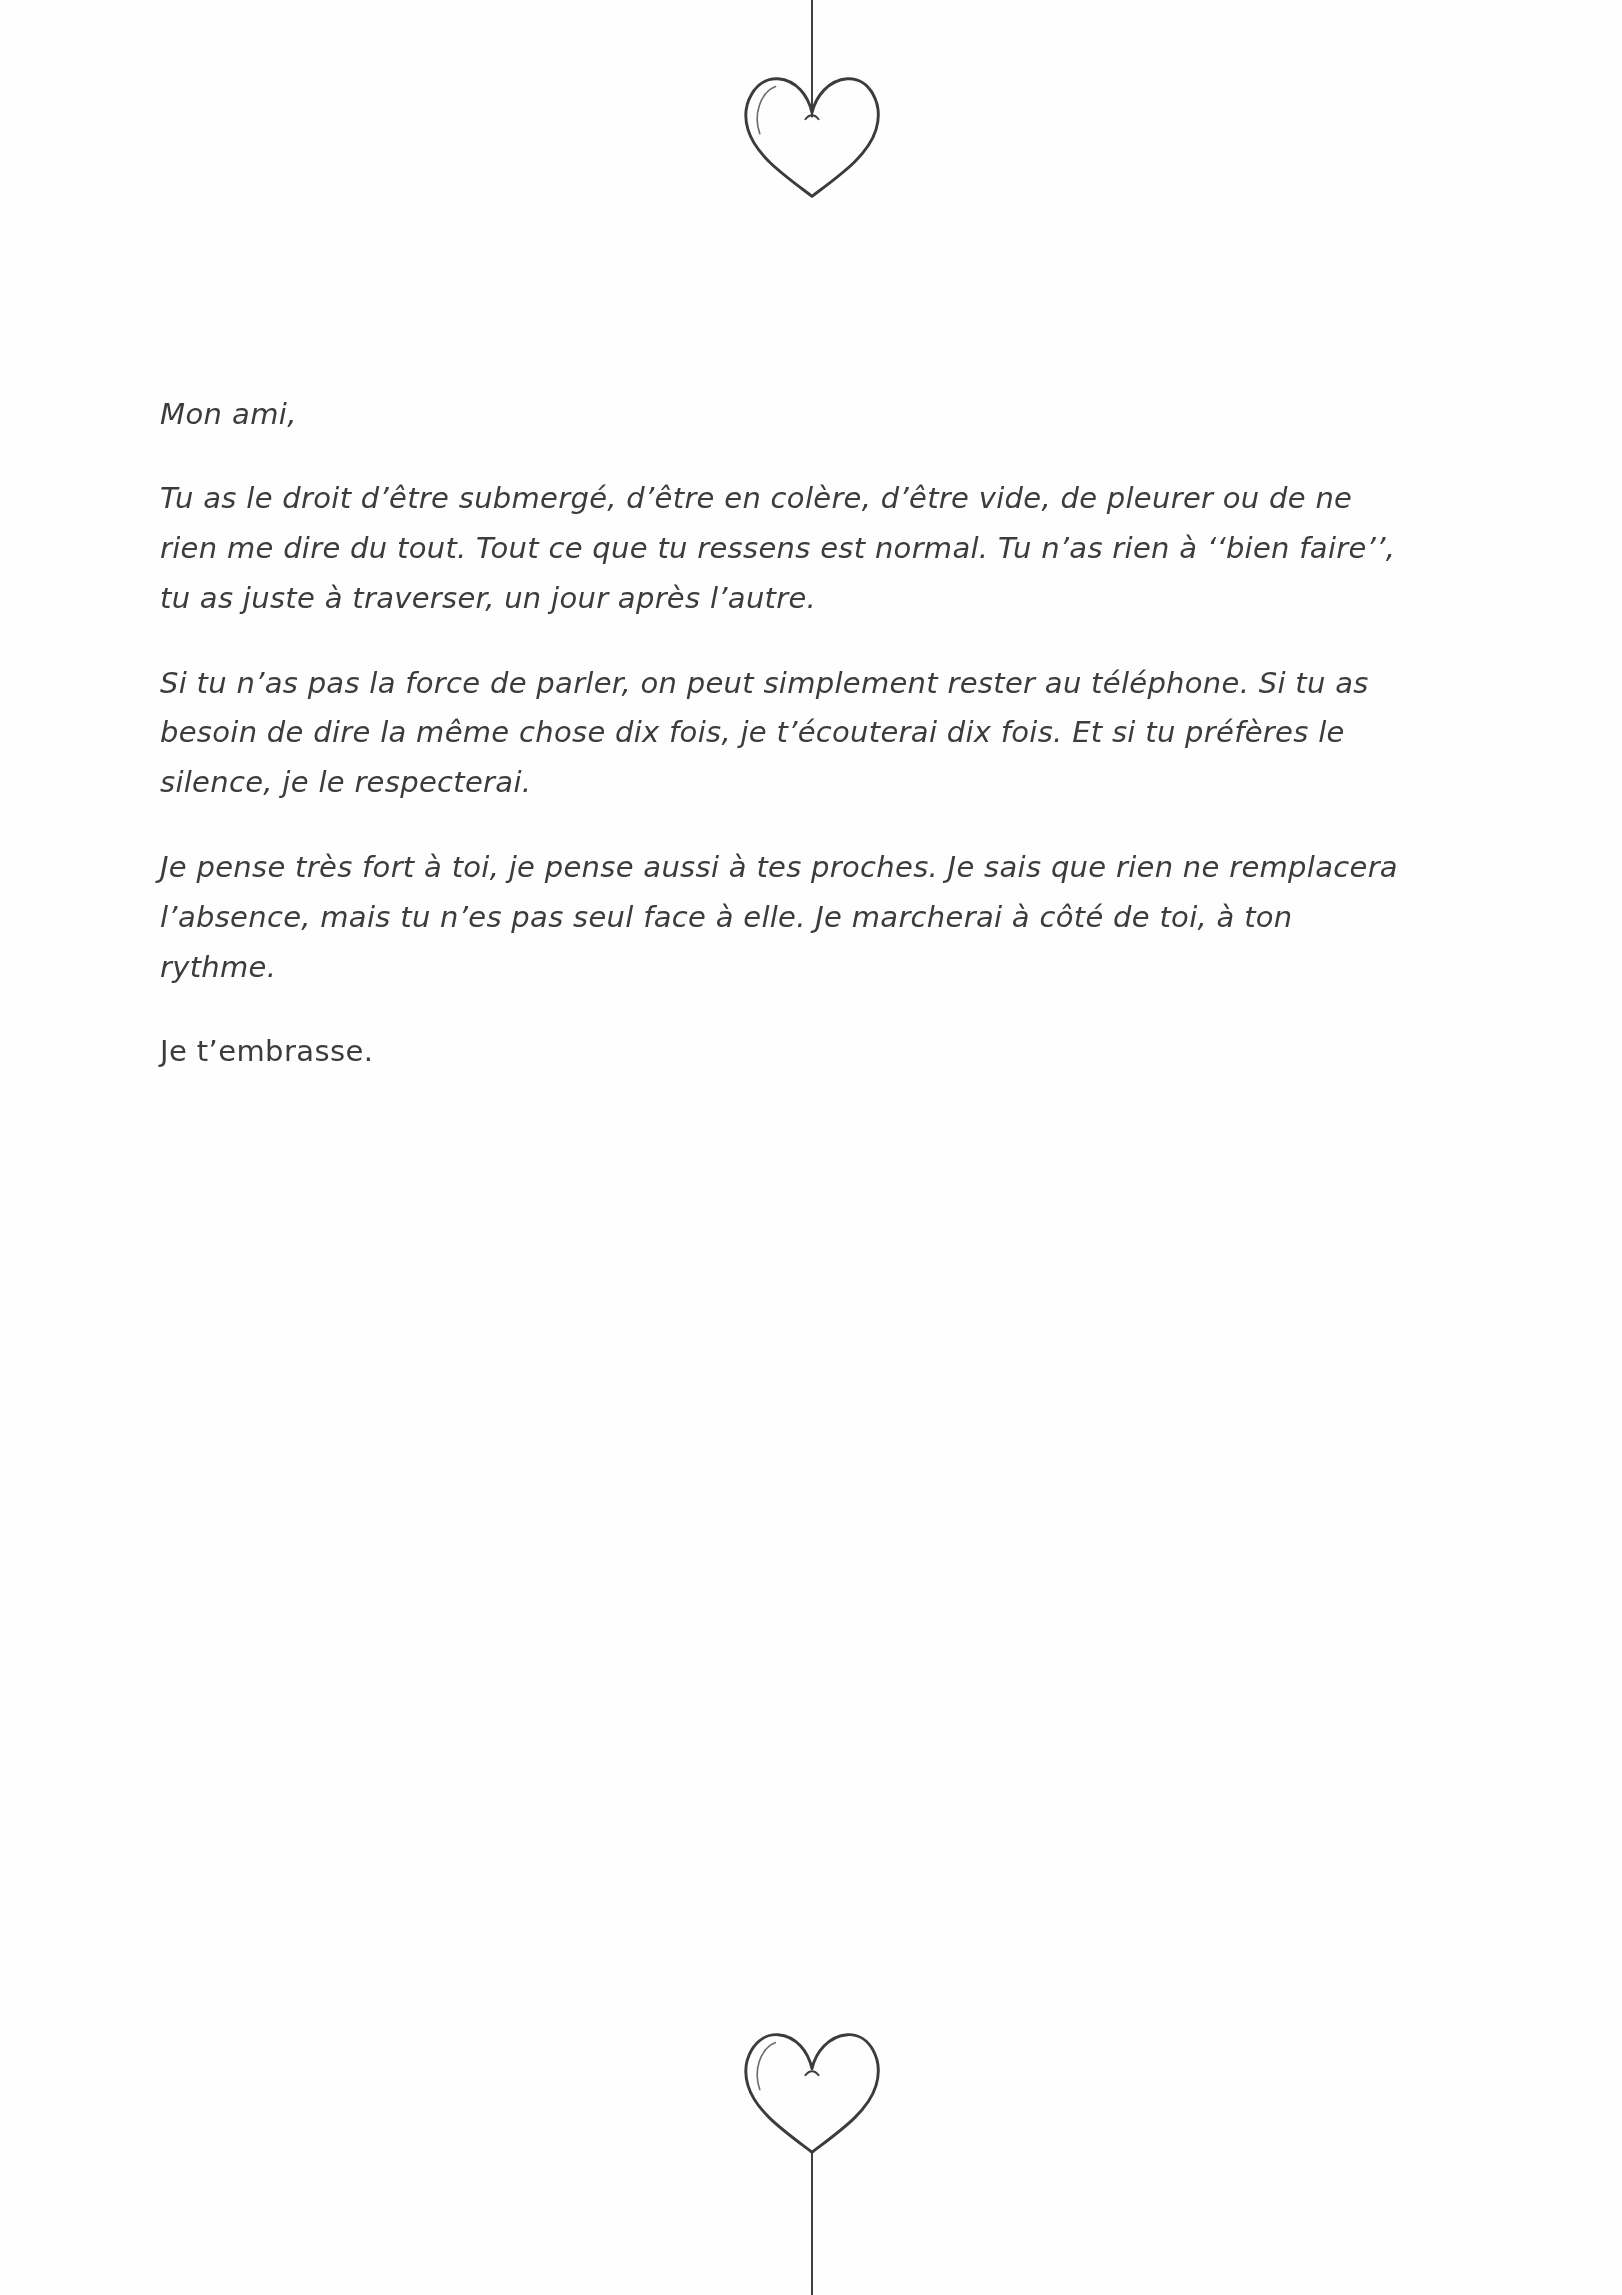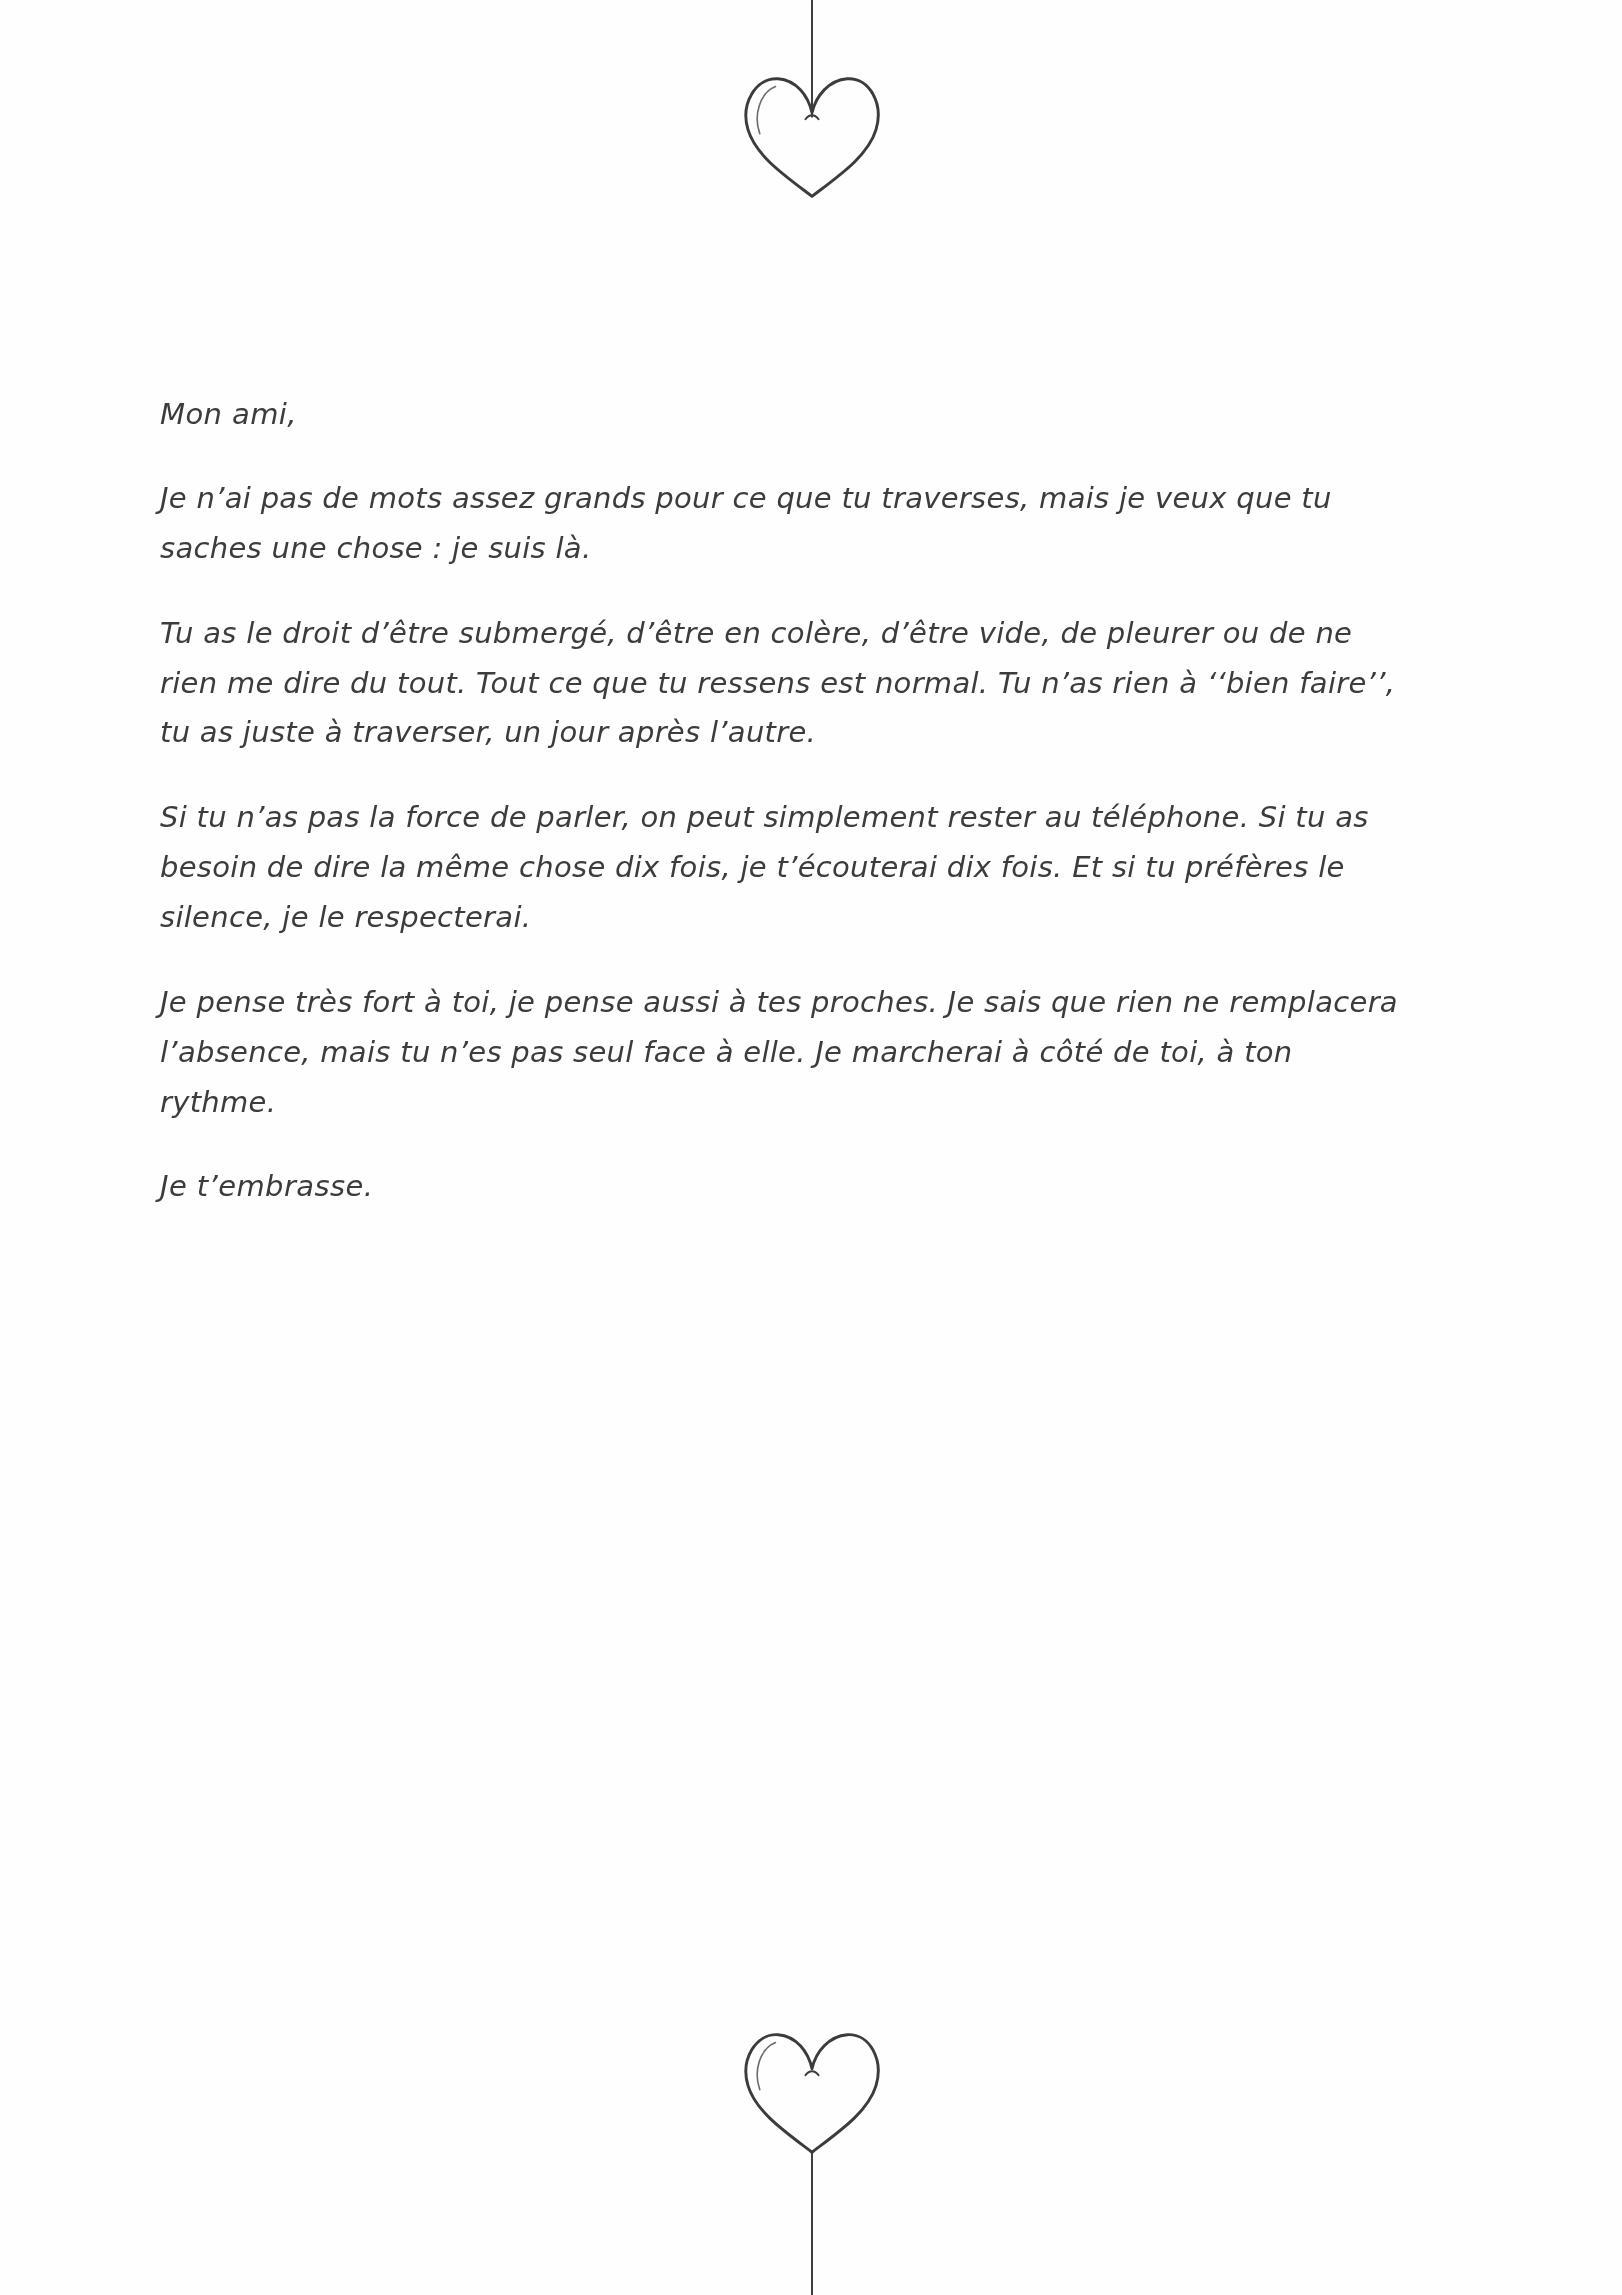--- a/index.html
+++ b/index.html
@@ -69,21 +69,20 @@
     font-size: 29px;
     line-height: 1.72;
     letter-spacing: 0.3px;
     color: #3c3c3c;
     margin: 0 0 35px 0;
     max-width: 1243px;
   }
 
   .closing {
     font-family: "DejaVu Sans", sans-serif;
-    font-style: italic;
     font-size: 29px;
     line-height: 1.6;
     letter-spacing: 0.4px;
     color: #3c3c3c;
     margin: 0;
   }
 </style>
 </head>
 <body>
 
@@ -99,21 +98,20 @@
                C 166 146, 186 122, 214 120
                C 248 118, 270 158, 258 198
                C 246 238, 202 268, 160 300 Z" fill="none" stroke="#3c3c3c" stroke-width="4.5" stroke-linejoin="round" stroke-linecap="round"></path>
       <path d="M150 182 C 156 174, 164 174, 170 182" fill="none" stroke="#3c3c3c" stroke-width="3" stroke-linecap="round"></path>
       <path d="M104 132 C 80 142, 70 176, 80 204" fill="none" stroke="#3c3c3c" stroke-width="2.5" stroke-linecap="round" opacity="0.75"></path>
     </svg>
   </div>
 
   <div class="letter">
     <p class="salutation">Mon ami,</p>
-    <p class="para">Je n’ai pas de mots assez grands pour ce que tu traverses, mais je veux que tu saches une chose : je suis là.</p>
     <p class="para">Tu as le droit d’être submergé, d’être en colère, d’être vide, de pleurer ou de ne rien me dire du tout. Tout ce que tu ressens est normal. Tu n’as rien à ‘‘bien faire’’, tu as juste à traverser, un jour après l’autre.</p>
     <p class="para">Si tu n’as pas la force de parler, on peut simplement rester au téléphone. Si tu as besoin de dire la même chose dix fois, je t’écouterai dix fois. Et si tu préfères le silence, je le respecterai.</p>
     <p class="para">Je pense très fort à toi, je pense aussi à tes proches. Je sais que rien ne remplacera l’absence, mais tu n’es pas seul face à elle. Je marcherai à côté de toi, à ton rythme.</p>
     <p class="closing">Je t’embrasse.</p>
   </div>
 
   <div class="ornament-bottom">
     <svg viewBox="0 0 320 400" xmlns="http://www.w3.org/2000/svg">
       <path d="M160 182
                C 118 150, 74 120, 62 80

